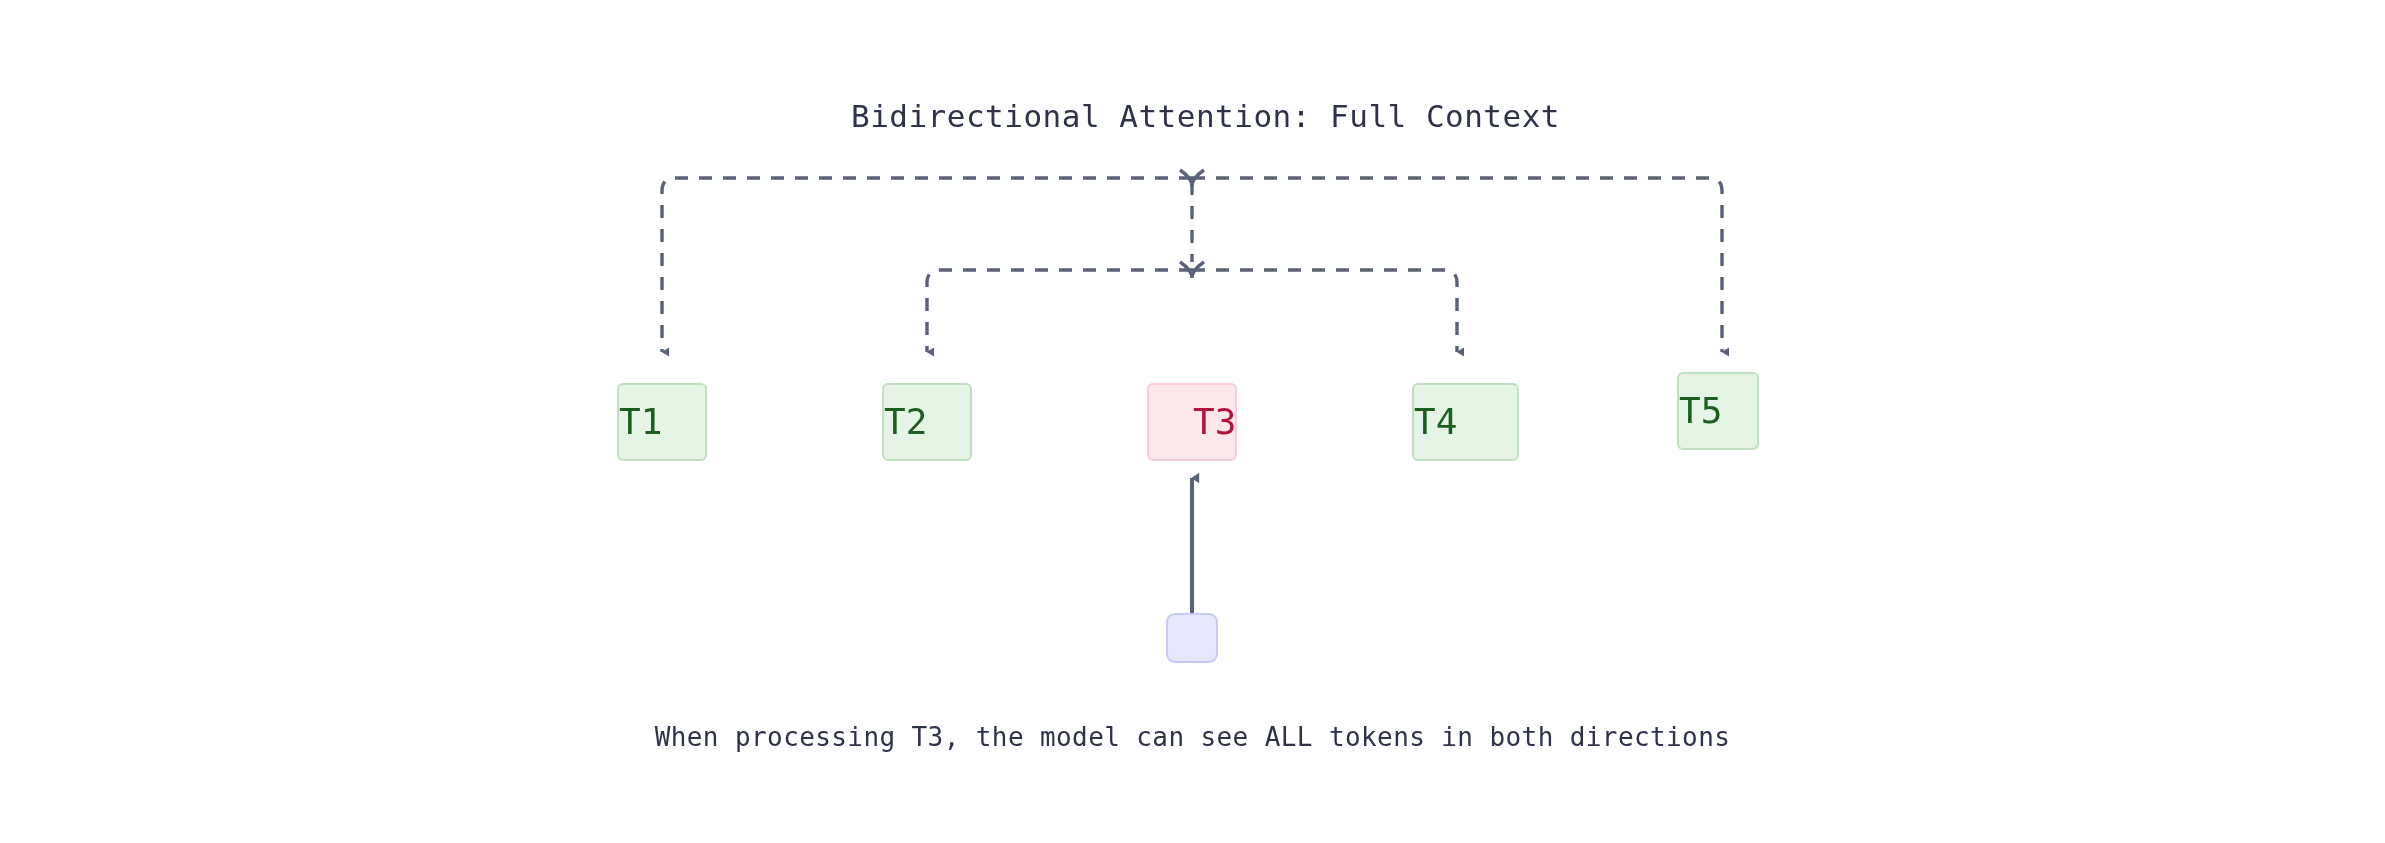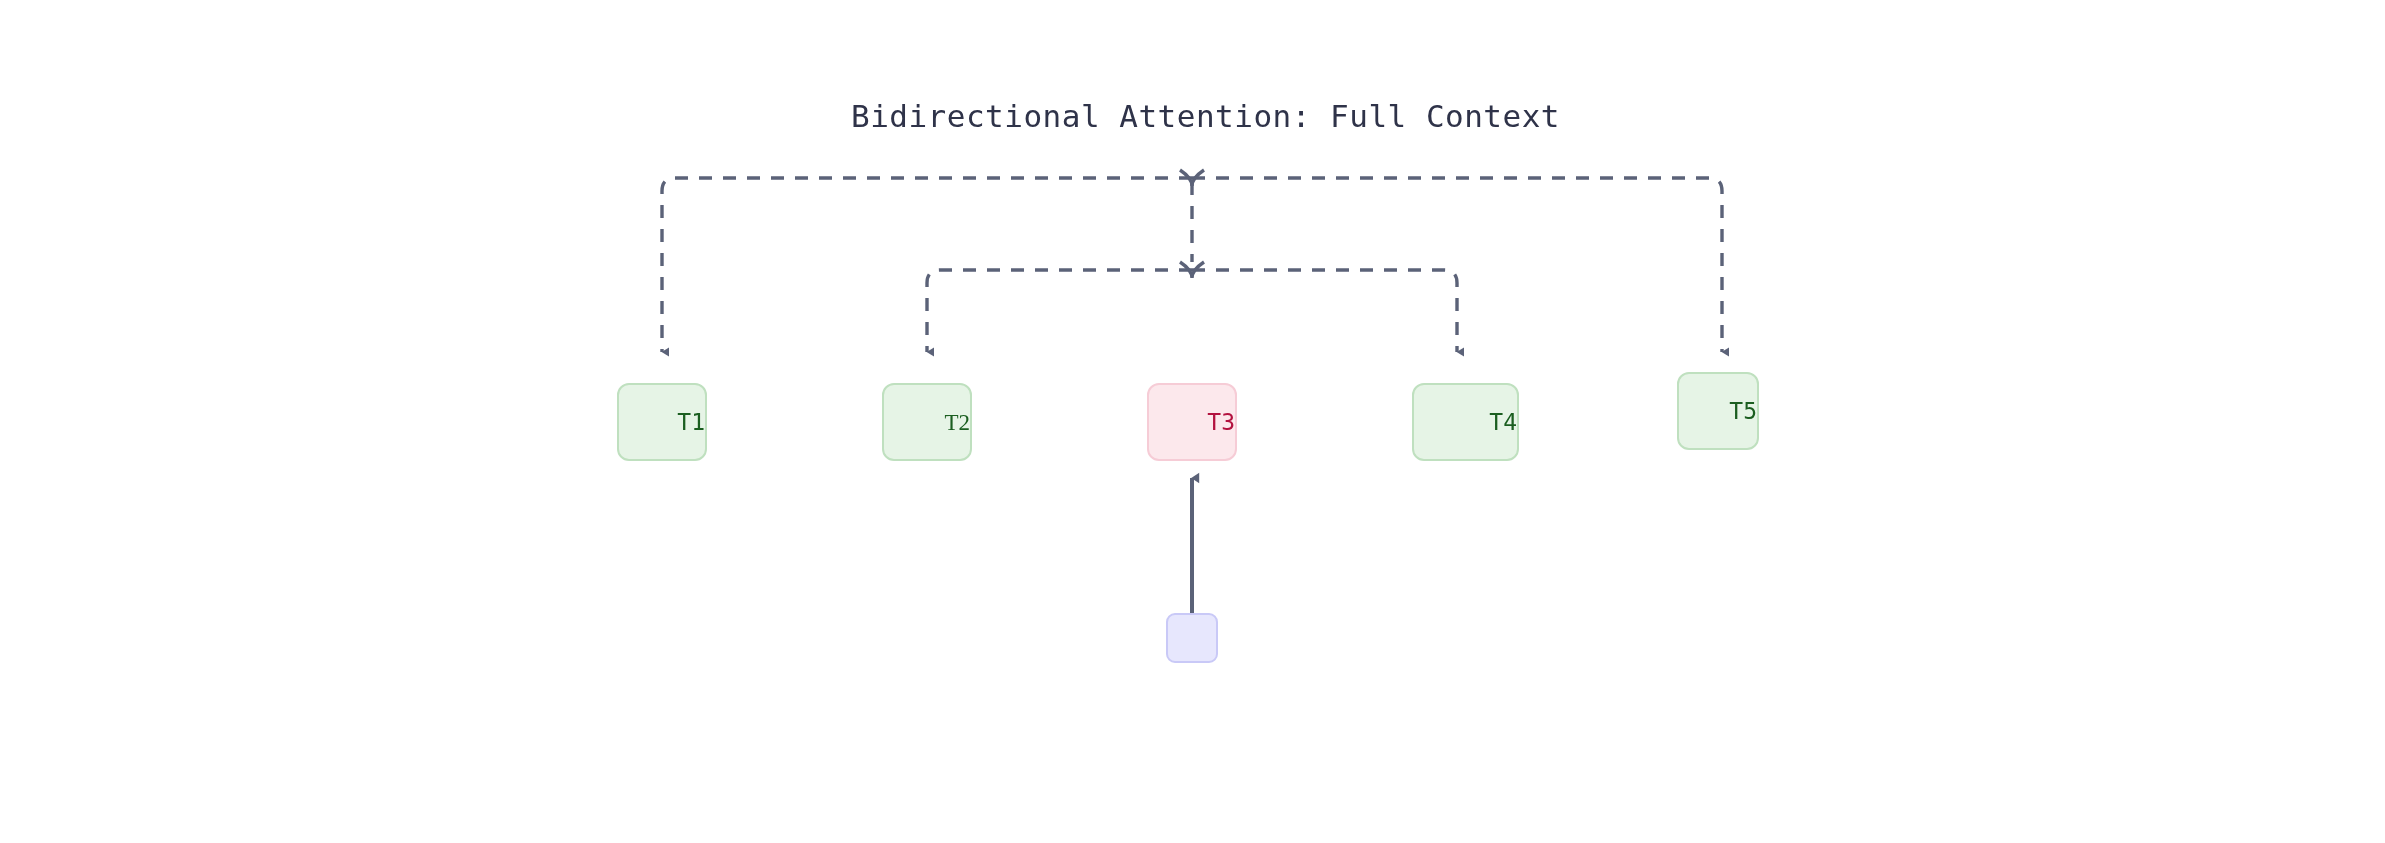--- a/index.html
+++ b/index.html
@@ -47,27 +47,27 @@
     font-family: "DejaVu Sans Mono", "Liberation Mono", monospace;
     font-size: 26px;
     letter-spacing: 0.4px;
     color: #2f3349;
     white-space: pre;
   }
   .token-node {
     position: absolute;
     display: flex;
     align-items: center;
-    justify-content: flex-end;
+    justify-content: flex-start;
     box-sizing: border-box;
-    border-radius: 12px;
+    border-radius: 6px;
     border-style: solid;
     border-width: 2px;
     font-family: "DejaVu Sans Mono", "Liberation Mono", monospace;
-    font-size: 23px;
+    font-size: 36px;
     line-height: 1;
   }
   .token-node.ctx {
     background: #e6f4e6;
     border-color: #bfe0bf;
     color: #1b5e20;
   }
   .token-node.focus {
     background: #fce8ec;
     border-color: #f6ccd6;
@@ -112,32 +112,33 @@
 
     <path d="M 1180 262 Q 1192 270 1192 278 M 1204 262 Q 1192 270 1192 278" fill="none" stroke="#5b6278" stroke-width="3.4" stroke-linecap="butt"></path>
 
     <path d="M 1192 613 L 1192 478" fill="none" stroke="#5b6278" stroke-width="4" marker-end="url(#arrow-up)"></path>
   </svg>
 
   <div class="token-node ctx" style="left:617px; top:383px; width:90px; height:78px;">
     <span>T1</span>
   </div>
 
-  <div class="token-node ctx" style="left:882px; top:383px; width:90px; height:78px;font-family:Liberation Serif, serif;">
+  <div class="token-node ctx" style="left:882px; top:383px; width:90px; height:78px;">
     <span>T2</span>
   </div>
 
   <div class="token-node focus" style="left:1147px; top:383px; width:90px; height:78px;padding-left:44px;">
     <span>T3</span>
   </div>
 
   <div class="token-node ctx" style="left:1412px; top:383px; width:107px; height:78px;">
     <span>T4</span>
   </div>
 
   <div class="token-node ctx" style="left:1677px; top:372px; width:82px; height:78px;">
     <span>T5</span>
   </div>
 
   <div class="query-node" style="left:1166px; top:613px; width:52px; height:50px;"></div>
 
+  <div class="diagram-caption">When processing T3, the model can see ALL tokens in both directions</div>
 
 </div>
 
 </body></html>

